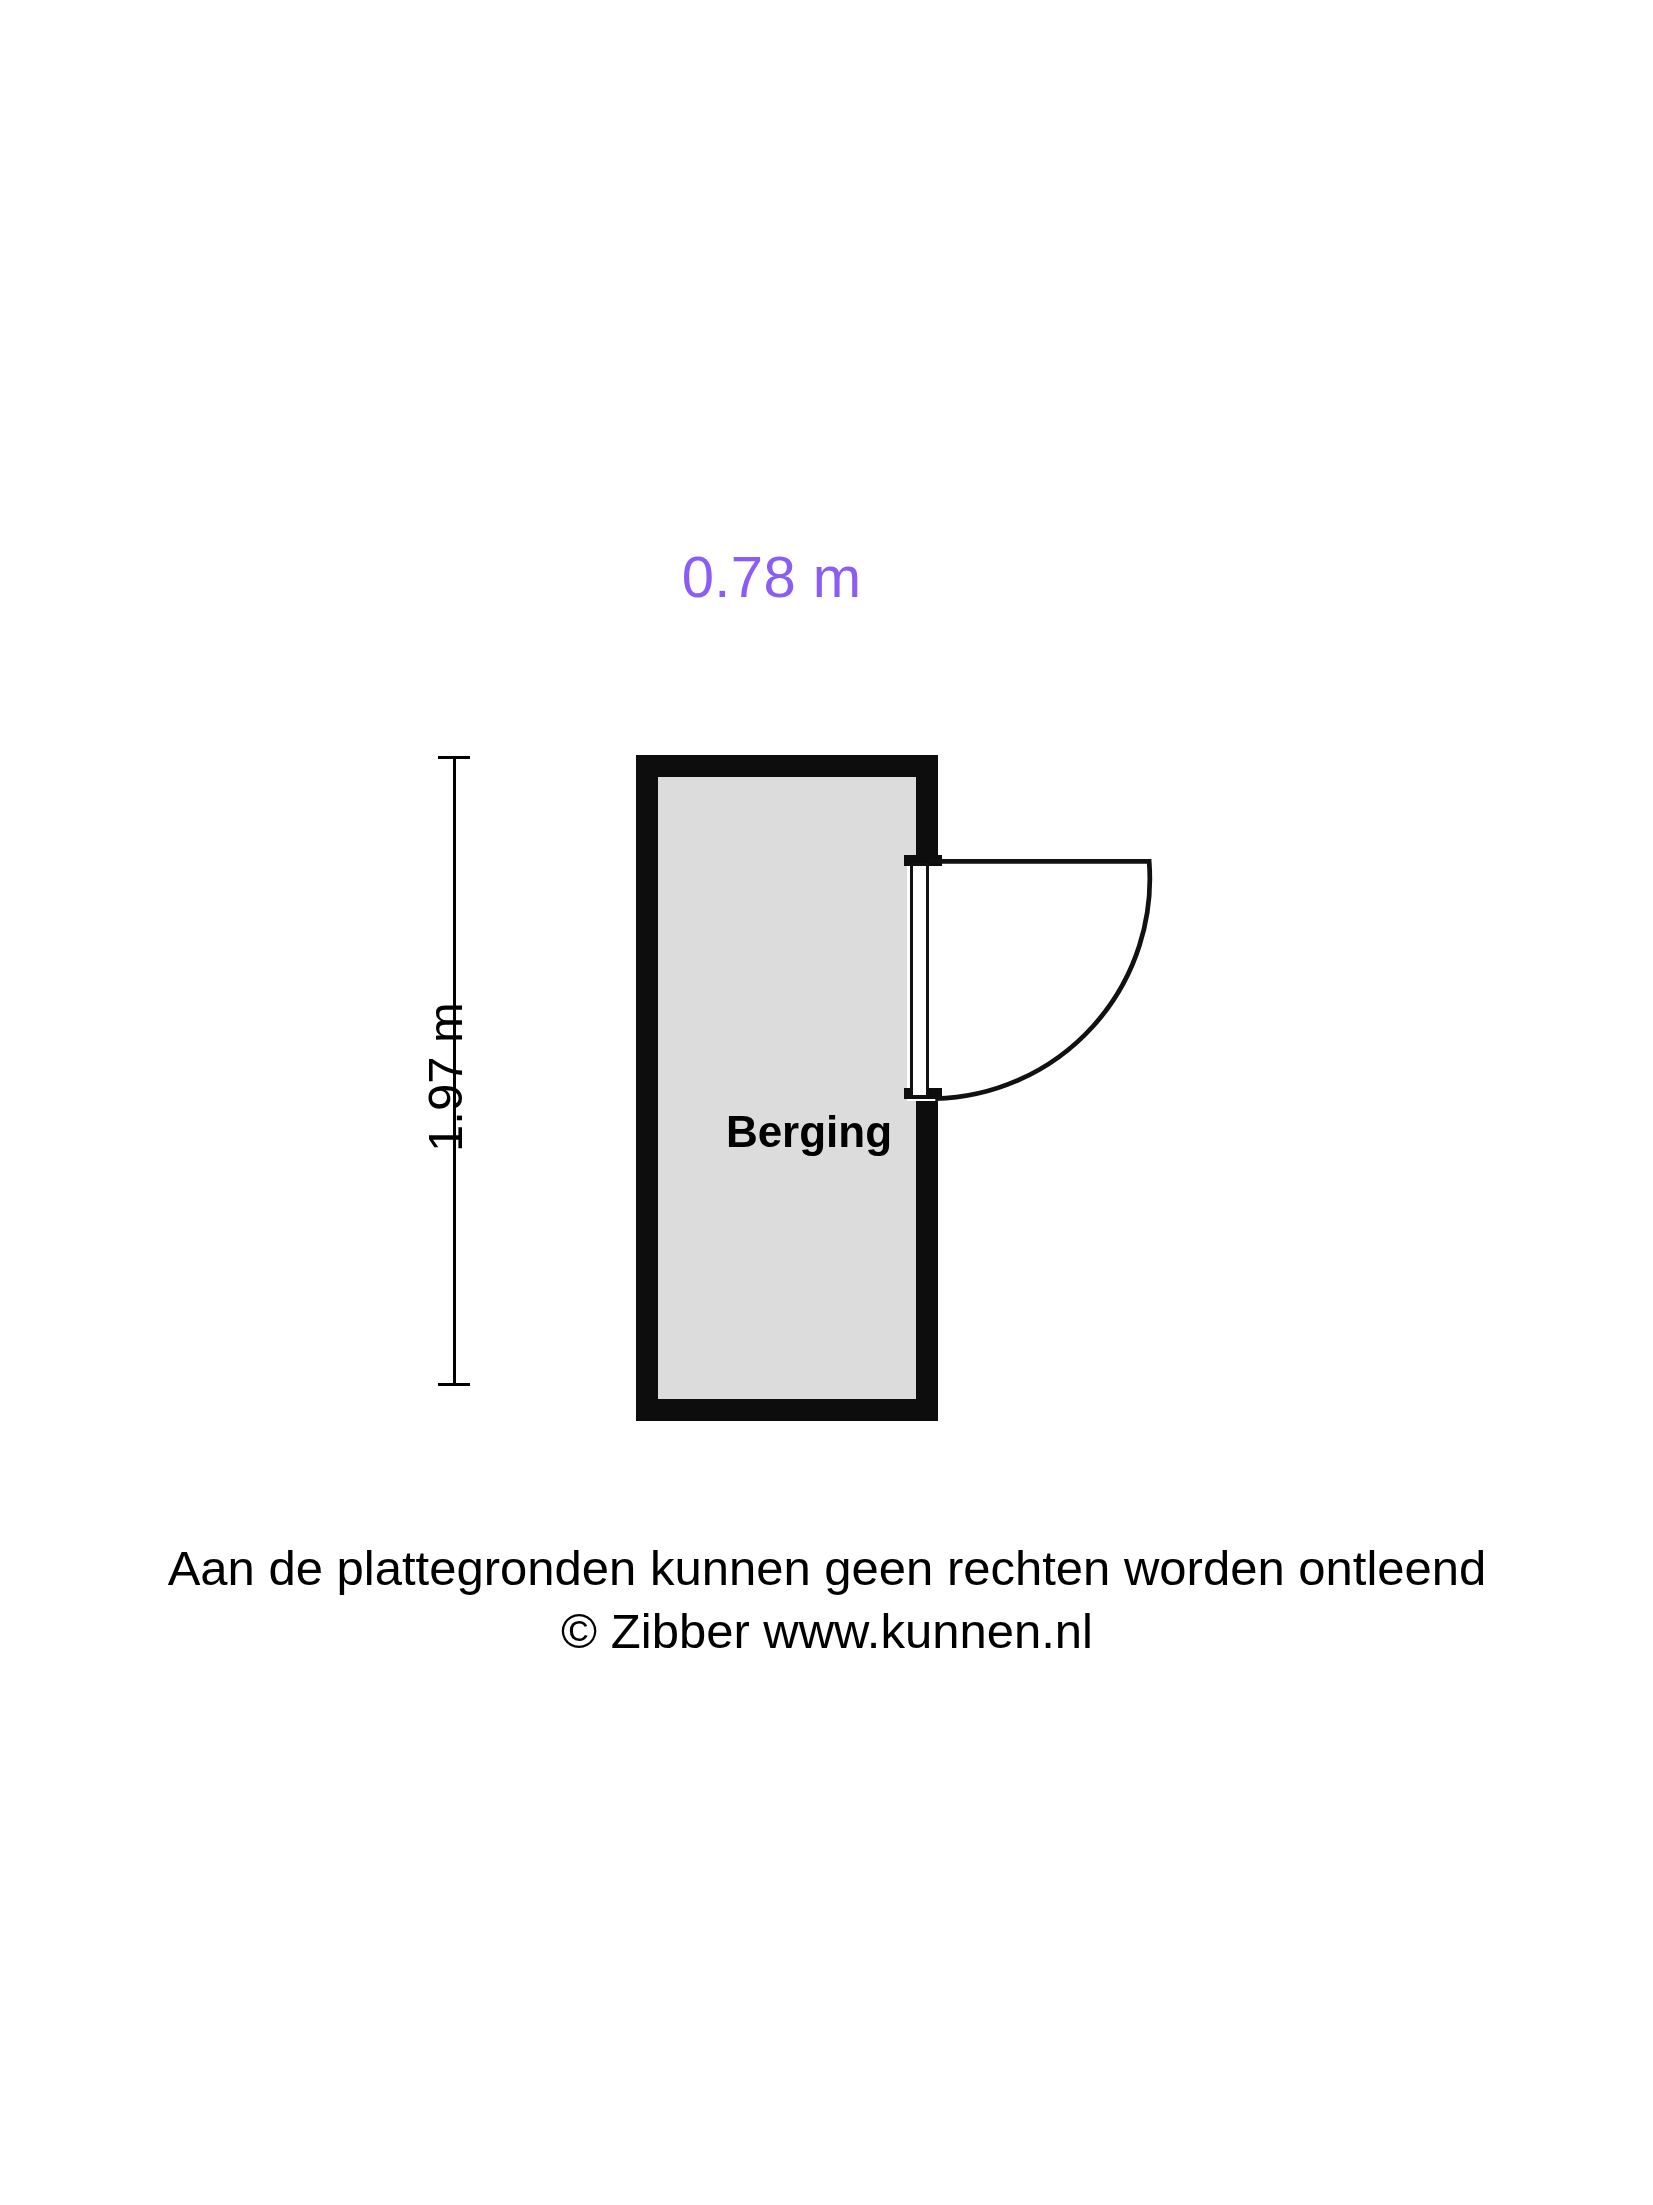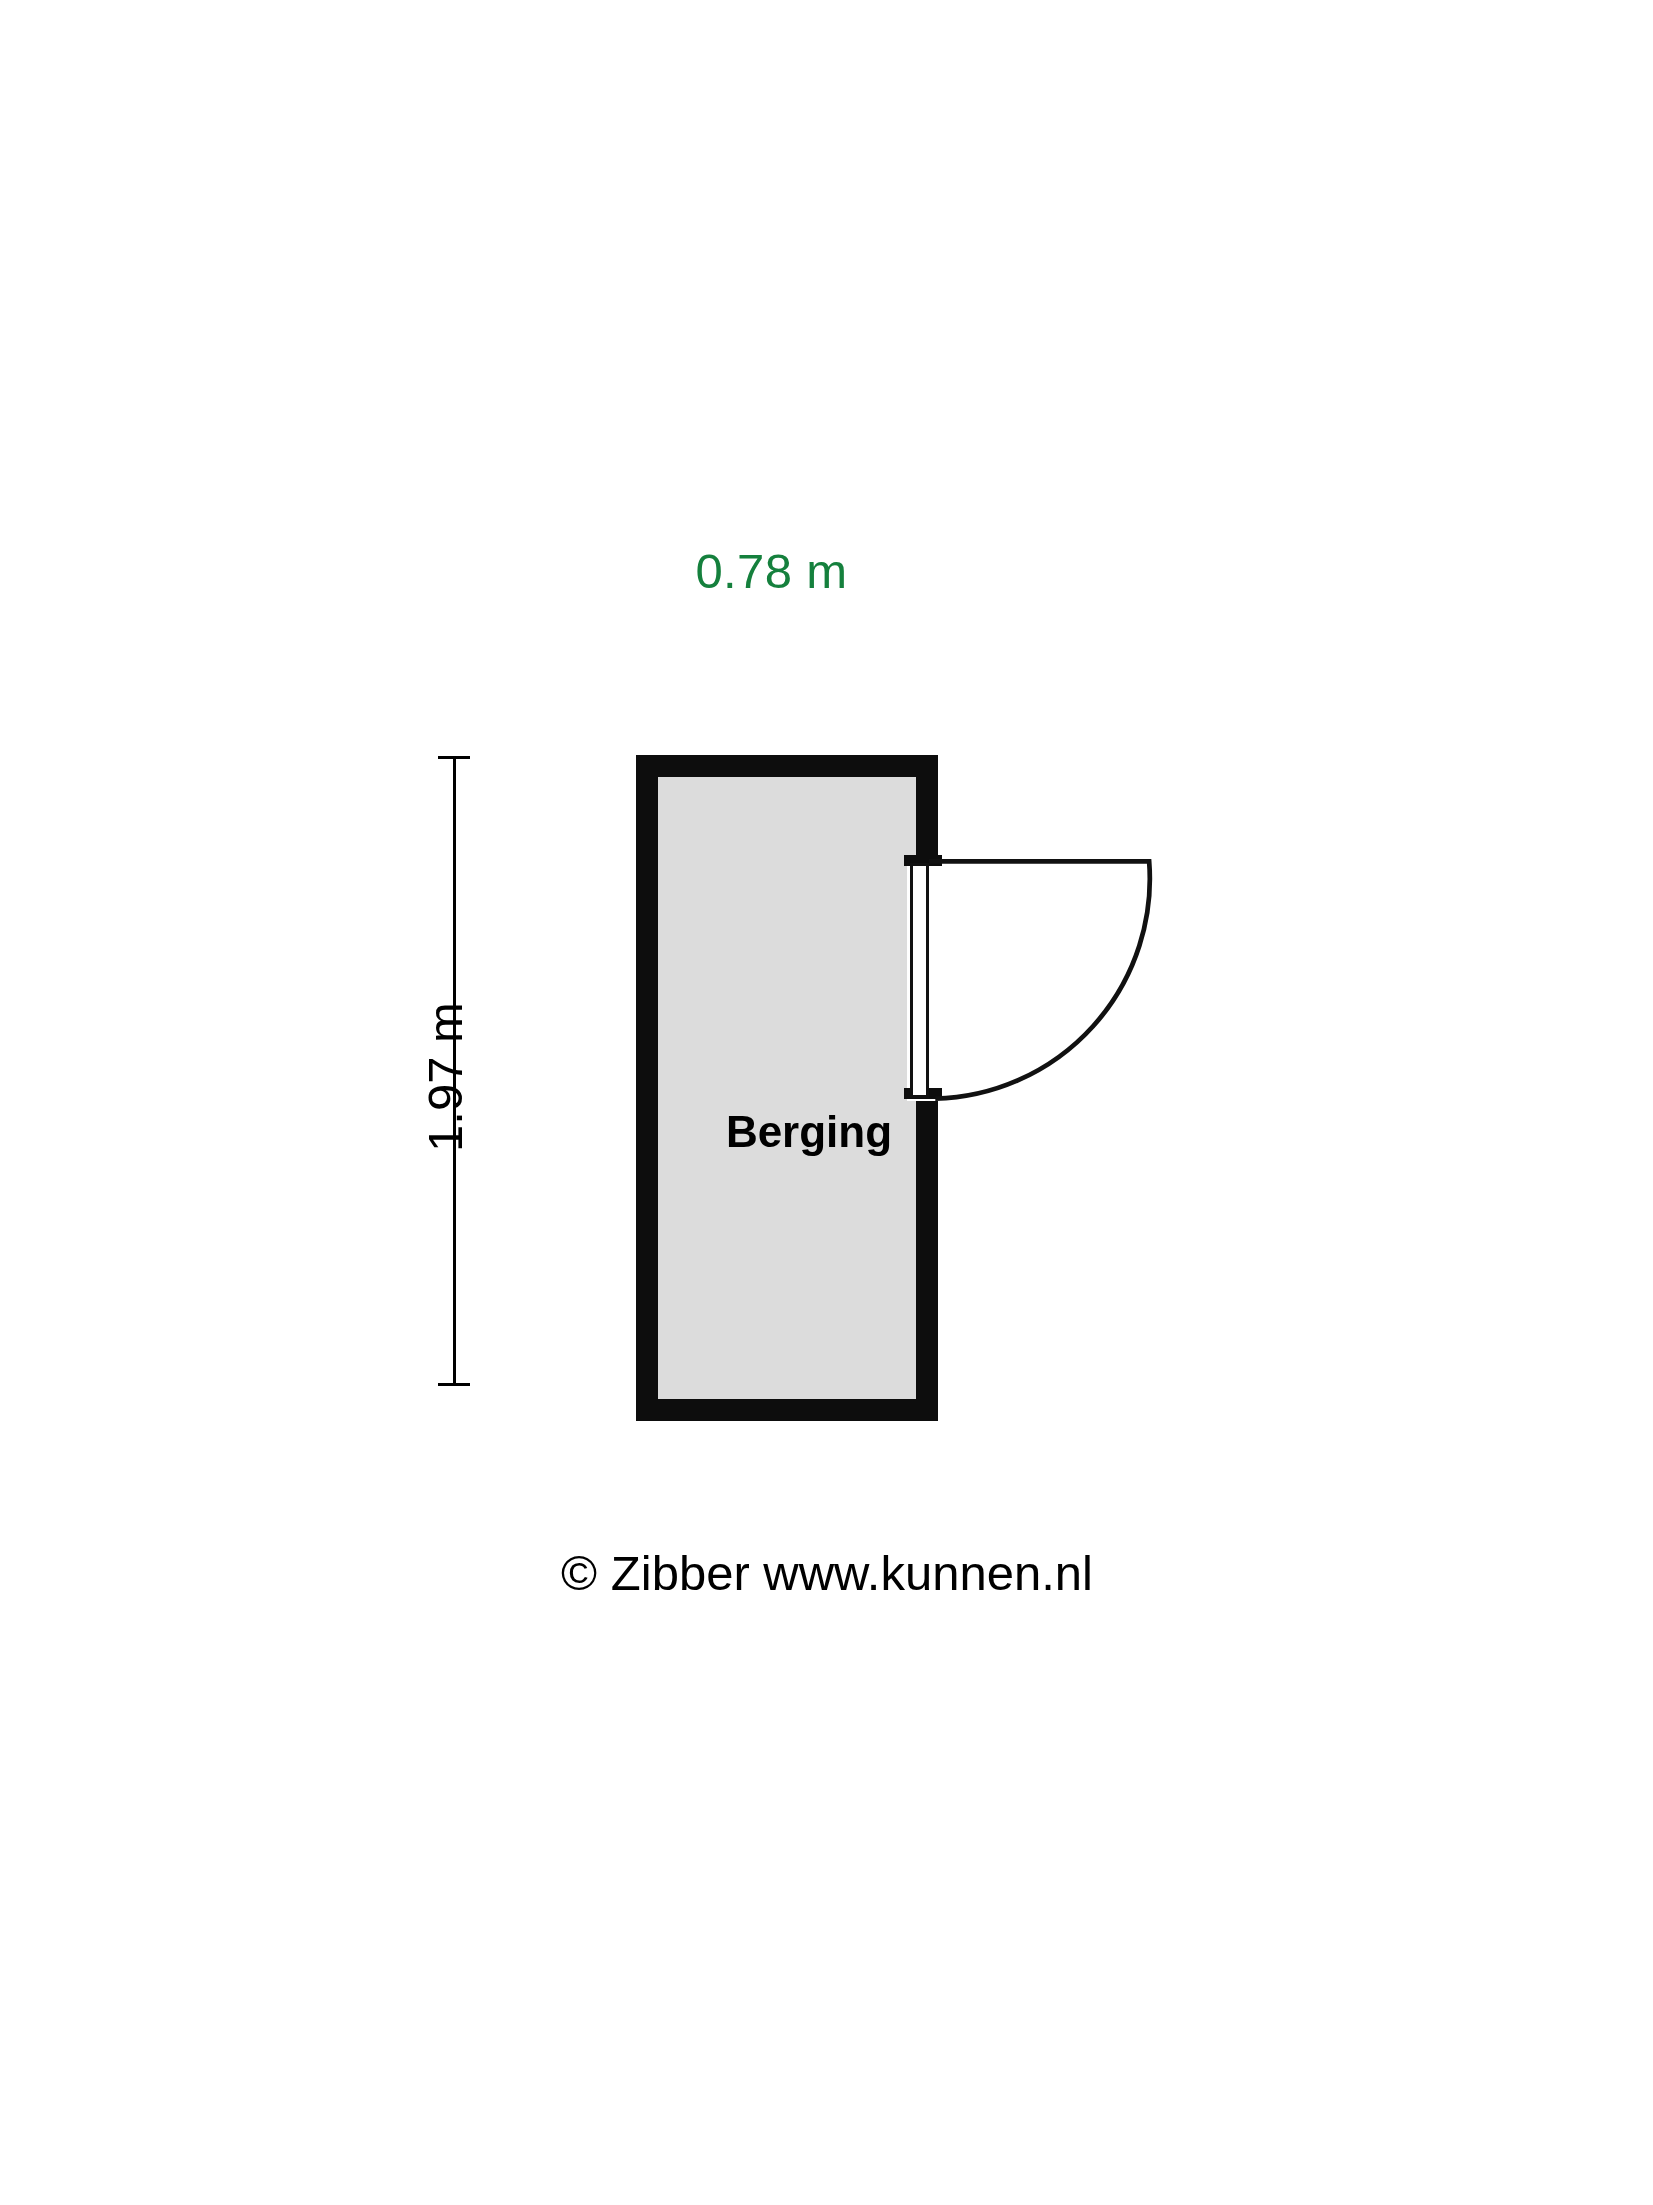--- a/index.html
+++ b/index.html
@@ -25,23 +25,23 @@
     height: 2205px;
   }
 
   
   #width-label {
     position: absolute;
     left: 551px;
     top: 543px;
     width: 441px;
     text-align: center;
-    font-size: 49px;
+    font-size: 58px;
     letter-spacing: 0.4px;
-    color: #15803d;
+    color: #8b5cf6;
     white-space: nowrap;
   }
 
   
   #height-dimension {
     position: absolute;
     left: 410px;
     top: 756px;
     width: 126px;
     height: 630px;
@@ -204,15 +204,16 @@
   <div id="door-jamb-top"></div>
   <div id="door-jamb-bottom"></div>
   <div id="door-leaf"></div>
   <svg id="door-swing" viewBox="0 0 290 310" xmlns="http://www.w3.org/2000/svg">
     <path d="M 0 4 L 280 4 A 280 280 0 0 1 8 306" fill="none" stroke="#111111" stroke-width="6"></path>
   </svg>
 
 </div>
 
 <div id="disclaimer">
+  <div id="disclaimer-line1">Aan de plattegronden kunnen geen rechten worden ontleend</div>
   <div id="disclaimer-line2">© Zibber www.kunnen.nl</div>
 </div>
 
 
 </body></html>

